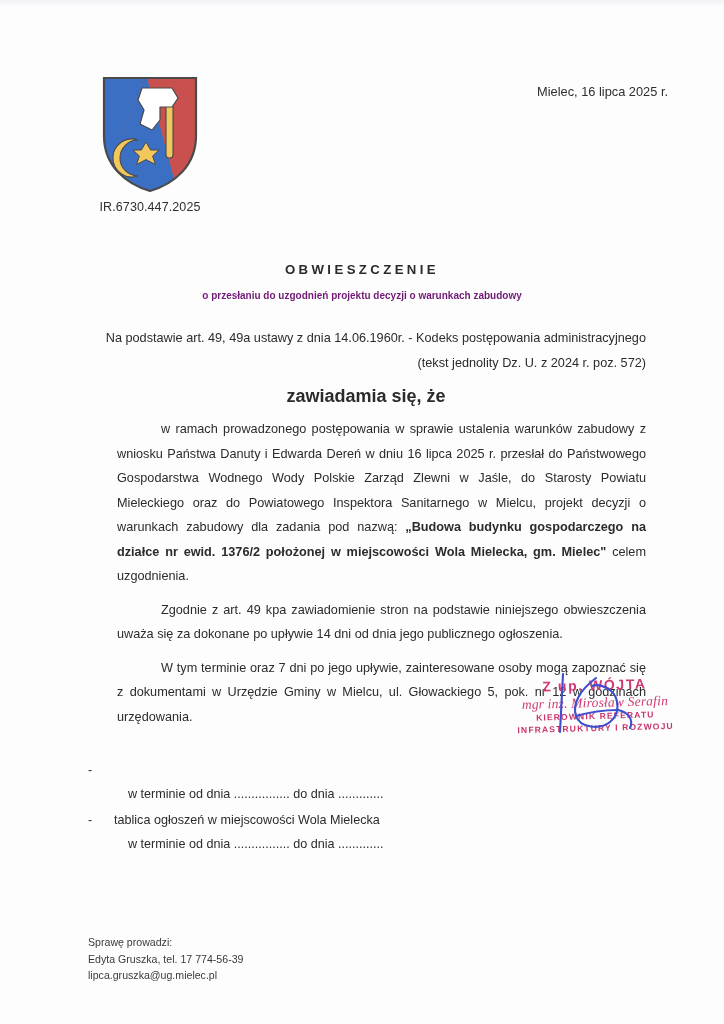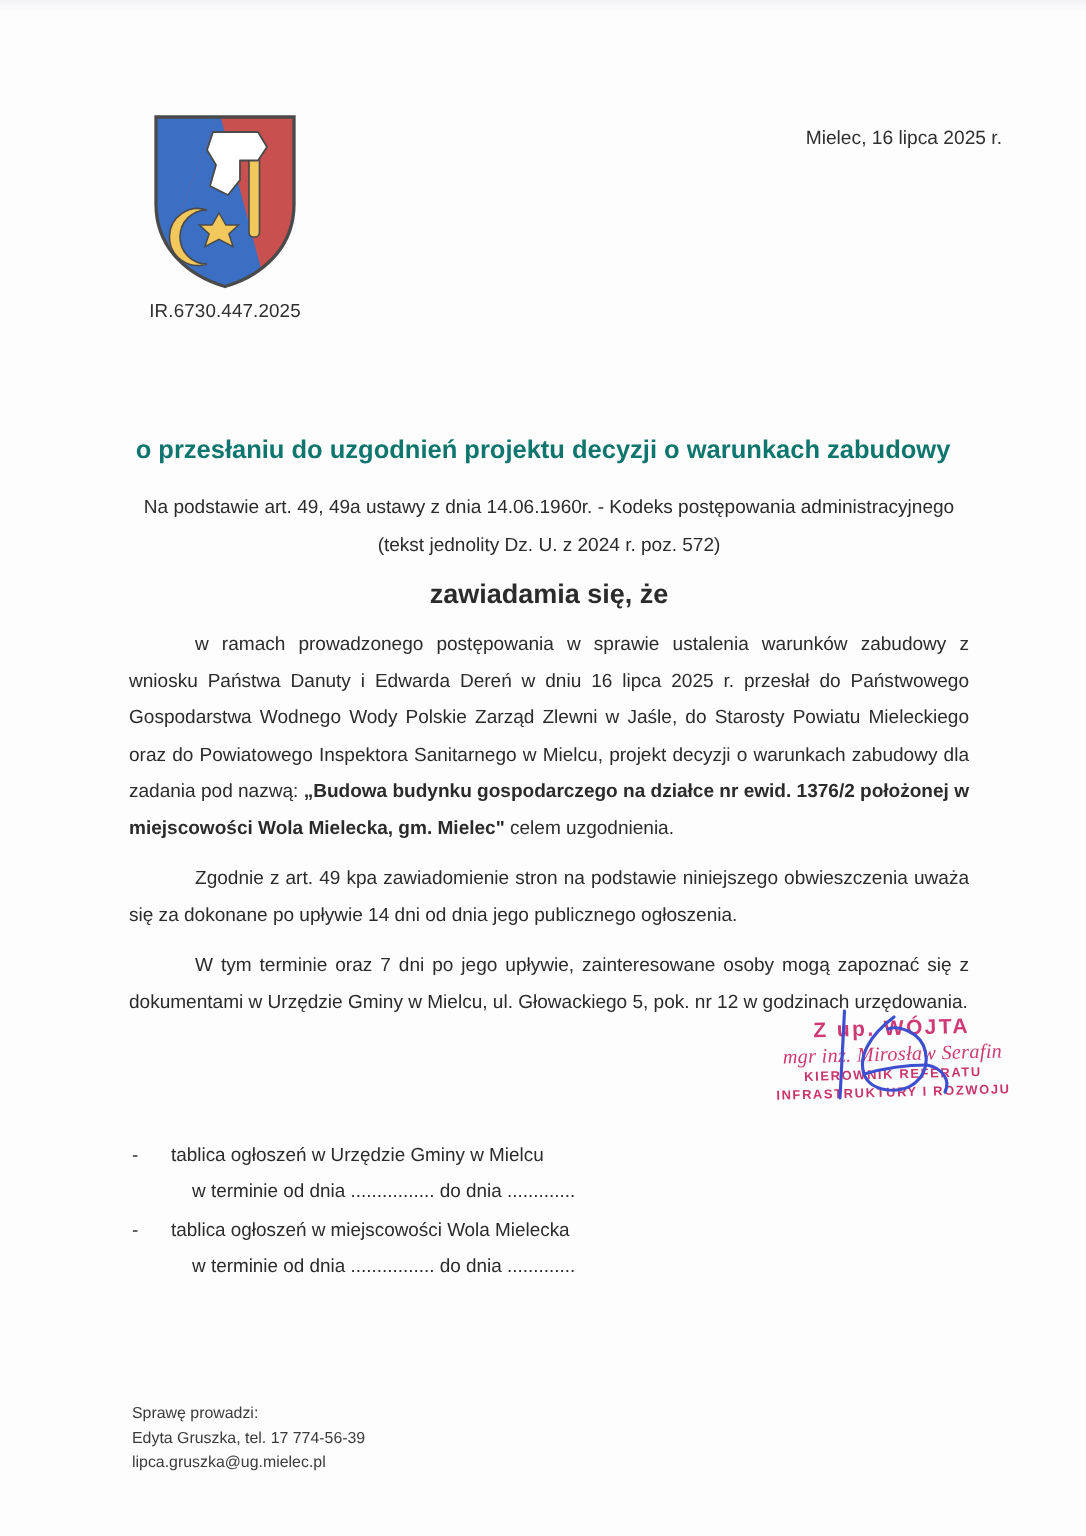--- a/index.html
+++ b/index.html
@@ -62,42 +62,42 @@
     font-size: 13.2px;
     font-weight: bold;
     letter-spacing: 3.4px;
     color: #2b2b2b;
   }
   .title-sub {
     position: absolute;
     left: 0; right: 0;
     top: 290px;
     text-align: center;
-    font-size: 17px;
-    font-weight: bold;
-    color: #0f766e;
+    font-size: 10px;
+    font-weight: bold;
+    color: #701a75;
   }
 
   
   .body-wrap {
     position: absolute;
     left: 86px;
     top: 326px;
     width: 560px;
   }
   p.para {
     margin: 0 0 9px 0;
     font-size: 12.7px;
     line-height: 24.5px;
     text-align: justify;
     text-justify: inter-word;
     color: #2b2b2b;
   }
-  p.indent { text-indent: 44px; }
-  p.no-justify { text-align: center; }
+  p.indent { text-indent: 44px; margin-left: 31px; }
+  p.no-justify { text-align: right; }
   .center-bold {
     margin: 6px 0 9px 0;
     text-align: center;
     font-weight: bold;
     font-size: 18px;
     line-height: 24px;
   }
   .org-name {
     margin: 20px 0 22px 0;
     font-size: 13.2px;
@@ -209,20 +209,21 @@
 
         <polygon points="46,68 50.6,76 59,76 52.6,82 55.4,90.5 46,85.6 36.6,90.5 39.4,82 33,76 41.4,76" fill="#f2c75c" stroke="#4a4a4a" stroke-width="1"></polygon>
       </g>
       <path d="M4,4 L96,4 L96,62 C96,92 74,110 50,117 C26,110 4,92 4,62 Z" fill="none" stroke="#4a4a4a" stroke-width="2.2"></path>
     </svg>
     <div class="ref-no">IR.6730.447.2025</div>
   </div>
 
   <div class="place-date">Mielec,  16 lipca 2025 r.</div>
 
+  <div class="title-main">OBWIESZCZENIE</div>
   <div class="title-sub">o przesłaniu do uzgodnień projektu decyzji o warunkach zabudowy</div>
 
   <div class="body-wrap">
 
     <p class="para no-justify">Na podstawie art. 49, 49a ustawy z dnia 14.06.1960r. - Kodeks postępowania administracyjnego (tekst jednolity Dz. U. z 2024 r. poz. 572)</p>
 
     <div class="center-bold">zawiadamia się, że</div>
 
 
     <p class="para indent">
@@ -250,21 +251,20 @@
         <path d="M76,46 C90,42 104,40 118,40"></path>
         <path d="M118,40 C128,42 134,50 130,58"></path>
       </g>
     </svg>
   </div>
 
   <div class="post-list">
     <div class="post-item">
       <div class="post-row">
         <span class="dash">-</span>
-        <span>tablica ogłoszeń w Urzędzie Gminy w Mielcu</span>
       </div>
       <div class="post-line2">w terminie od dnia ................ do dnia .............</div>
     </div>
     <div class="post-item">
       <div class="post-row">
         <span class="dash">-</span>
         <span>tablica ogłoszeń w miejscowości Wola Mielecka</span>
       </div>
       <div class="post-line2">w terminie od dnia ................ do dnia .............</div>
     </div>

